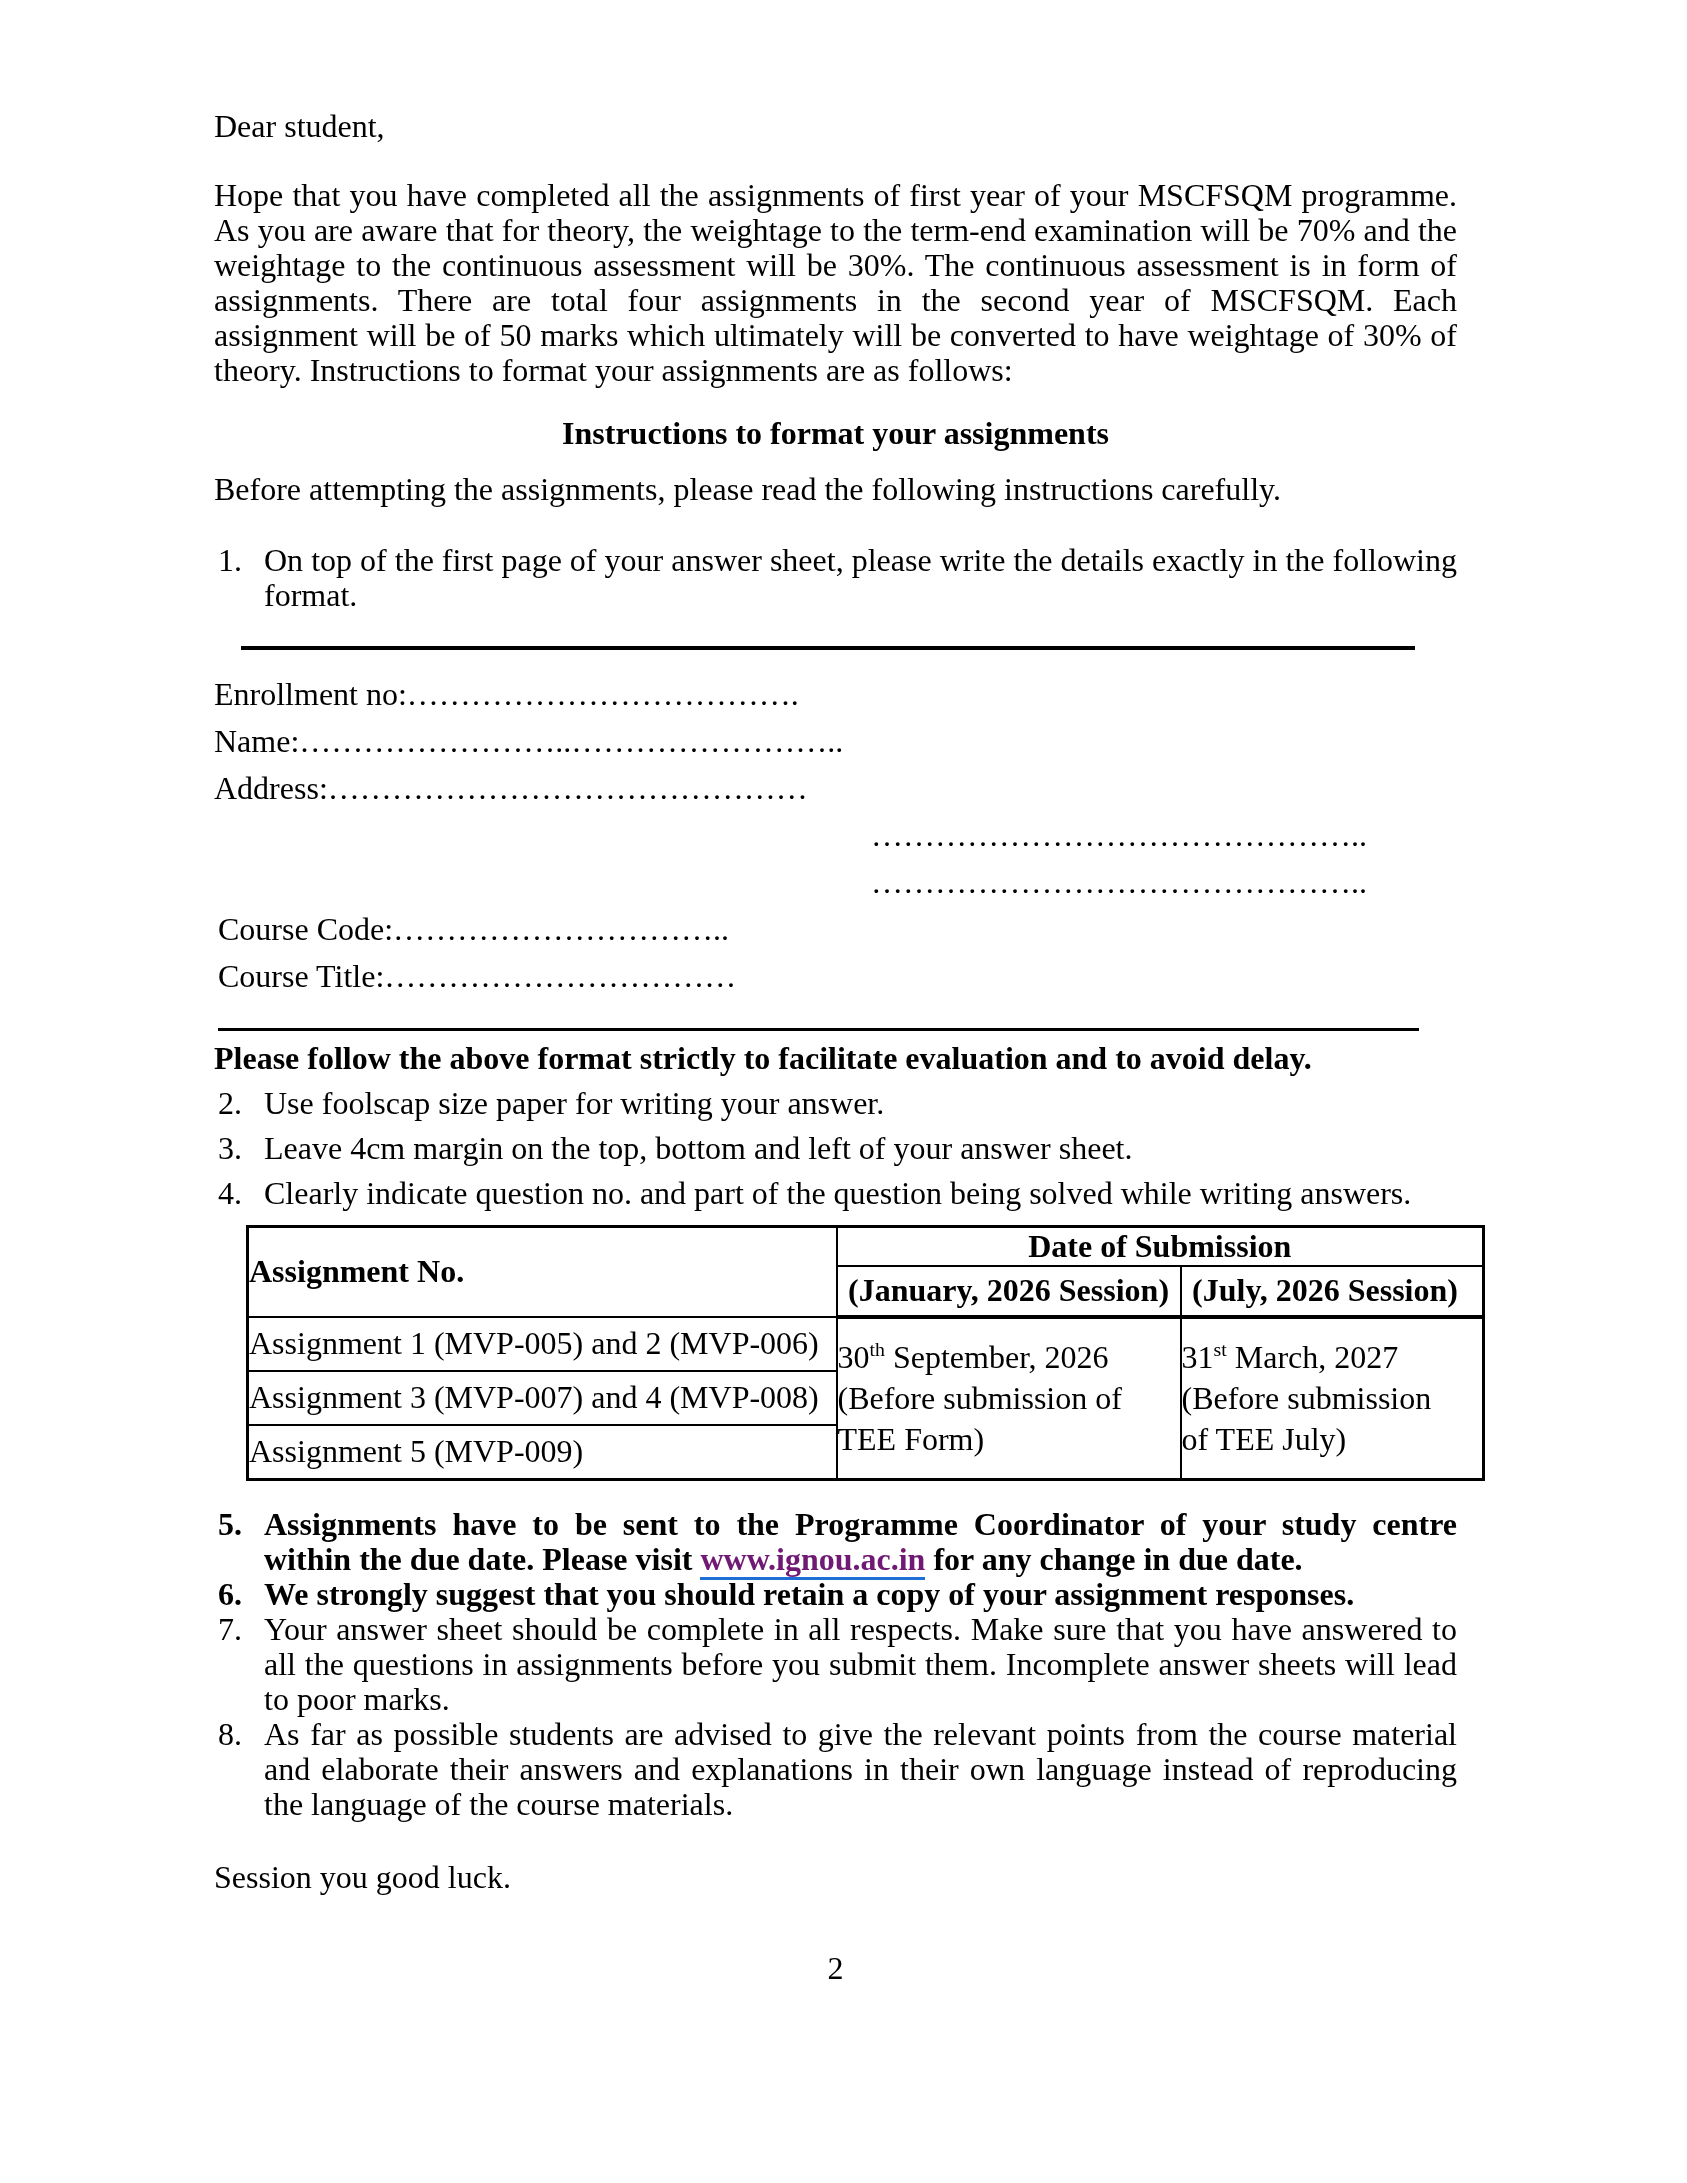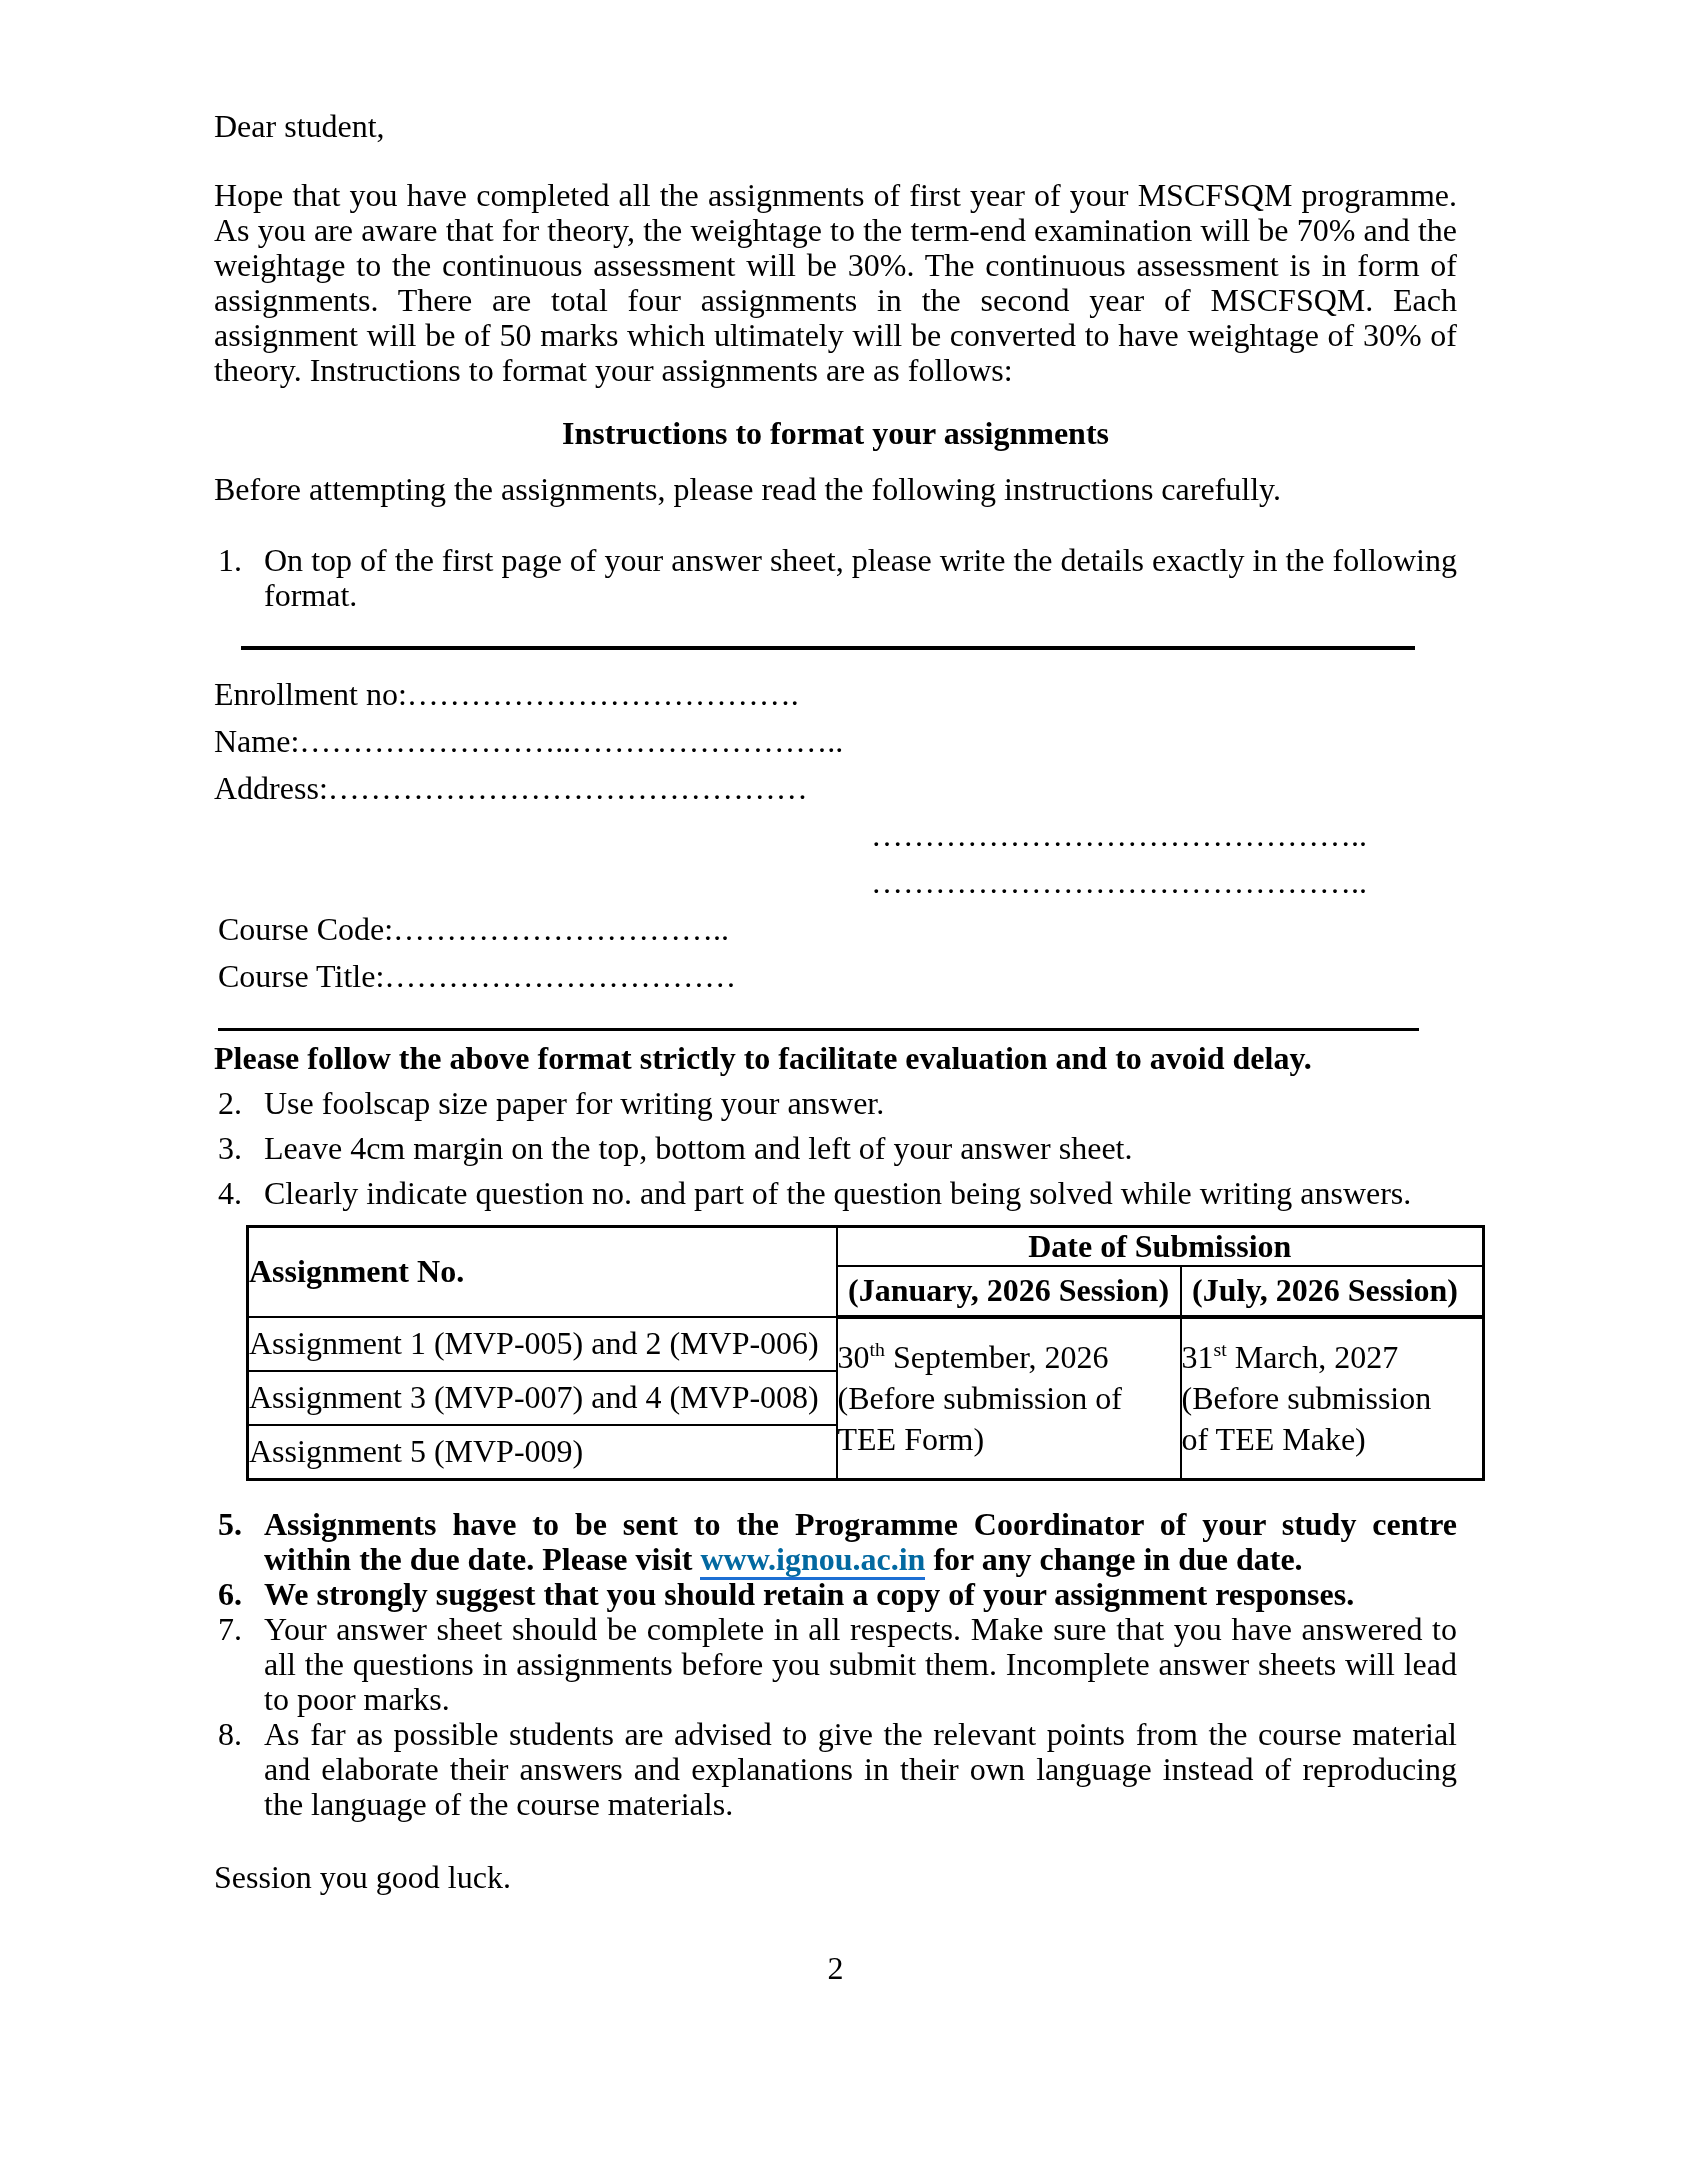--- a/index.html
+++ b/index.html
@@ -39,21 +39,21 @@
   table.sub { margin:14px 0 0 32px; width:1236px; border-collapse:collapse; table-layout:fixed; }
   table.sub { border:3.3px solid #000; }
   table.sub td { border:2.6px solid #000; padding:0; vertical-align:middle; }
   td.assign-hdr { vertical-align:top; padding:6.6px 6.6px 0 13.2px; font-weight:bold; border-bottom:4.6px solid #000; }
   td.dos-hdr { text-align:center; font-weight:bold; height:37px; }
   tr.sessions td { font-weight:bold; border-bottom:4.6px solid #000; height:48px; padding-left:10.6px; }
   td.arow { padding-left:13.2px; height:52px; }
   td.arow-mid { border-bottom:4.6px solid #000; }
   td.datecell { vertical-align:top; padding:6.6px 9.3px 0 12px; line-height:41px; }
   sup.ord { font-size:0.62em; line-height:0; vertical-align:super; }
-  a.link { color:#0369a1; text-decoration:none; border-bottom:3.3px solid #1c6fd4; padding-bottom:0.7px; font-weight:bold; cursor:pointer; }
+  a.link { color:#701a75; text-decoration:none; border-bottom:3.3px solid #1c6fd4; padding-bottom:0.7px; font-weight:bold; cursor:pointer; }
   .closing { margin-top:38px; }
   .pagenum { margin-top:56px; text-align:center; }
 </style>
 </head>
 <body>
 
 <div class="page">
 
   <p class="salutation">Dear student,</p>
 
@@ -108,21 +108,21 @@
       <td class="assign-hdr" rowspan="2">Assignment No.</td>
       <td class="dos-hdr" colspan="2">Date of Submission</td>
     </tr>
     <tr class="sessions">
       <td>(January, 2026 Session)</td>
       <td>(July, 2026 Session)</td>
     </tr>
     <tr>
       <td class="arow arow-mid">Assignment 1 (MVP-005) and 2 (MVP-006)</td>
       <td class="datecell" rowspan="3"><span><span>30</span><sup class="ord">th</sup><span> September, 2026</span></span><br><span>(Before submission of</span><br><span>TEE Form)</span></td>
-      <td class="datecell" rowspan="3"><span><span>31</span><sup class="ord">st</sup><span> March, 2027</span></span><br><span>(Before submission</span><br><span>of TEE Make)</span></td>
+      <td class="datecell" rowspan="3"><span><span>31</span><sup class="ord">st</sup><span> March, 2027</span></span><br><span>(Before submission</span><br><span>of TEE July)</span></td>
     </tr>
     <tr>
       <td class="arow arow-mid">Assignment 3 (MVP-007) and 4 (MVP-008)</td>
     </tr>
     <tr>
       <td class="arow">Assignment 5 (MVP-009)</td>
     </tr>
   </tbody>
     </table>
 

